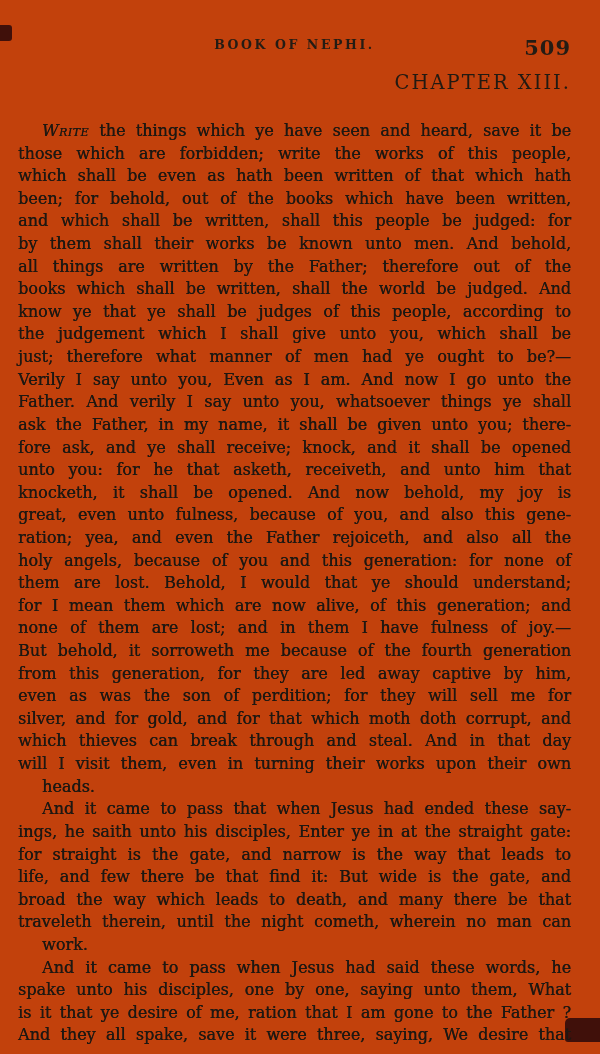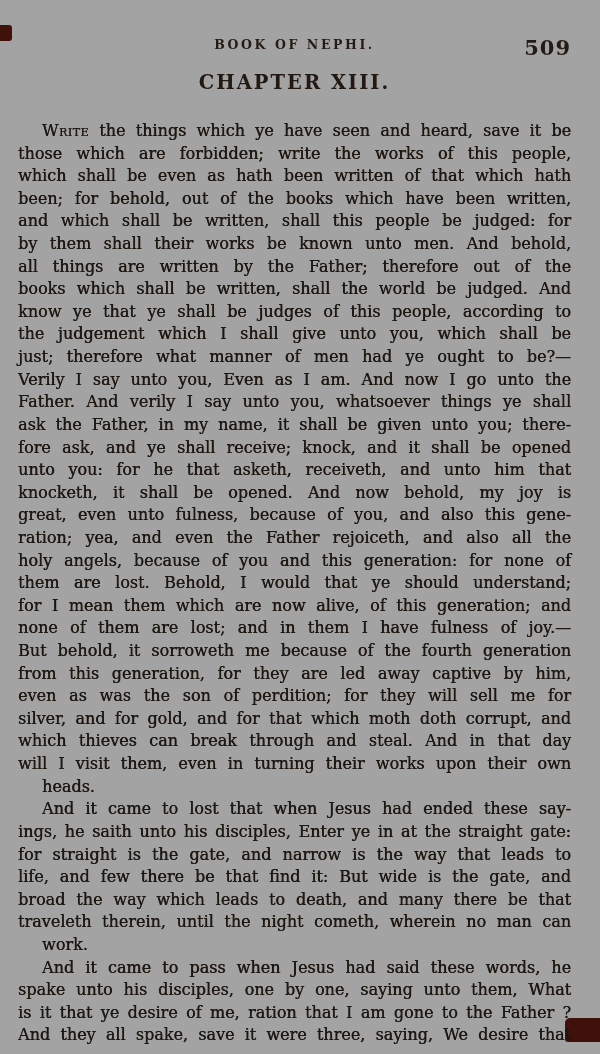--- a/index.html
+++ b/index.html
@@ -5,53 +5,53 @@
   html, body { margin:0; padding:0; }
   body {
     width:600px; height:1054px;
     background:#fbfcf9;
     font-family:"DejaVu Serif", "Liberation Serif", serif;
     color:#1e1812;
     overflow:hidden;
   }
   .page {
     position:relative; width:600px; height:1054px;
-    background:#a3a3a3;
+    background:#c2410c;
   }
   .running-head {
     position:absolute; left:18px; top:37px; width:553px;
     text-align:center;
     font-size:12.5px; font-weight:bold; letter-spacing:2.6px;
     color:#241c14;
   }
   .page-number {
     position:absolute; right:0; top:-2px;
     font-size:21px; font-weight:bold; letter-spacing:1px;
   }
   .chapter-heading {
     position:absolute; left:18px; top:71px; width:553px;
-    text-align:center;
-    font-size:19.5px; font-weight:bold; letter-spacing:2px;
+    text-align:right;
+    font-size:19.5px; font-weight:normal; letter-spacing:2px;
     color:#221a12;
   }
   .body-text {
     position:absolute; left:18px; top:120px; width:553px;
     font-size:16px; line-height:22.62px;
     text-shadow:0.35px 0 0 currentColor; 
   }
   .line {
     height:22.62px;
     text-align:justify;
     text-align-last:justify;
     white-space:normal;
     overflow:visible;
   }
   .line.indent { padding-left:24px; }
   .line.flush { text-align-last:left;margin-left:24px; }
-  .lead-sc { font-variant:small-caps; letter-spacing:0.5px; }
+  .lead-sc { font-variant:small-caps; letter-spacing:0.5px;font-style:italic; }
   .scan-mark {
     position:absolute; background:#40100a;
   }
   .scan-mark.tl { left:0; top:25px; width:12px; height:16px; border-radius:0 3px 3px 0; }
   .scan-mark.br { right:0; top:1018px; width:35px; height:24px; border-radius:5px 0 0 3px; }
 </style>
 </head>
 <body>
 
 <div class="page">
@@ -87,21 +87,21 @@
       <div class="line">them are lost.  Behold, I would that ye should understand;</div>
       <div class="line">for I mean them which are now alive, of this generation; and</div>
       <div class="line">none of them are lost; and in them I have fulness of joy.—</div>
       <div class="line">But behold, it sorroweth me because of the fourth generation</div>
       <div class="line">from this generation, for they are led away captive by him,</div>
       <div class="line">even as was the son of perdition; for they will sell me for</div>
       <div class="line">silver, and for gold, and for that which moth doth corrupt, and</div>
       <div class="line">which thieves can break through and steal.  And in that day</div>
       <div class="line">will I visit them, even in turning their works upon their own</div>
       <div class="line flush">heads.</div>
-      <div class="line indent">And it came to lost that when Jesus had ended these say-</div>
+      <div class="line indent">And it came to pass that when Jesus had ended these say-</div>
       <div class="line">ings, he saith unto his disciples, Enter ye in at the straight gate:</div>
       <div class="line">for straight is the gate, and narrow is the way that leads to</div>
       <div class="line">life, and few there be that find it:  But wide is the gate, and</div>
       <div class="line">broad the way which leads to death, and many there be that</div>
       <div class="line">traveleth therein, until the night cometh, wherein no man can</div>
       <div class="line flush">work.</div>
       <div class="line indent">And it came to pass when Jesus had said these words, he</div>
       <div class="line">spake unto his disciples, one by one, saying unto them, What</div>
       <div class="line">is it that ye desire of me, ration that I am gone to the Father ?</div>
       <div class="line">And they all spake, save it were three, saying, We desire that</div>

